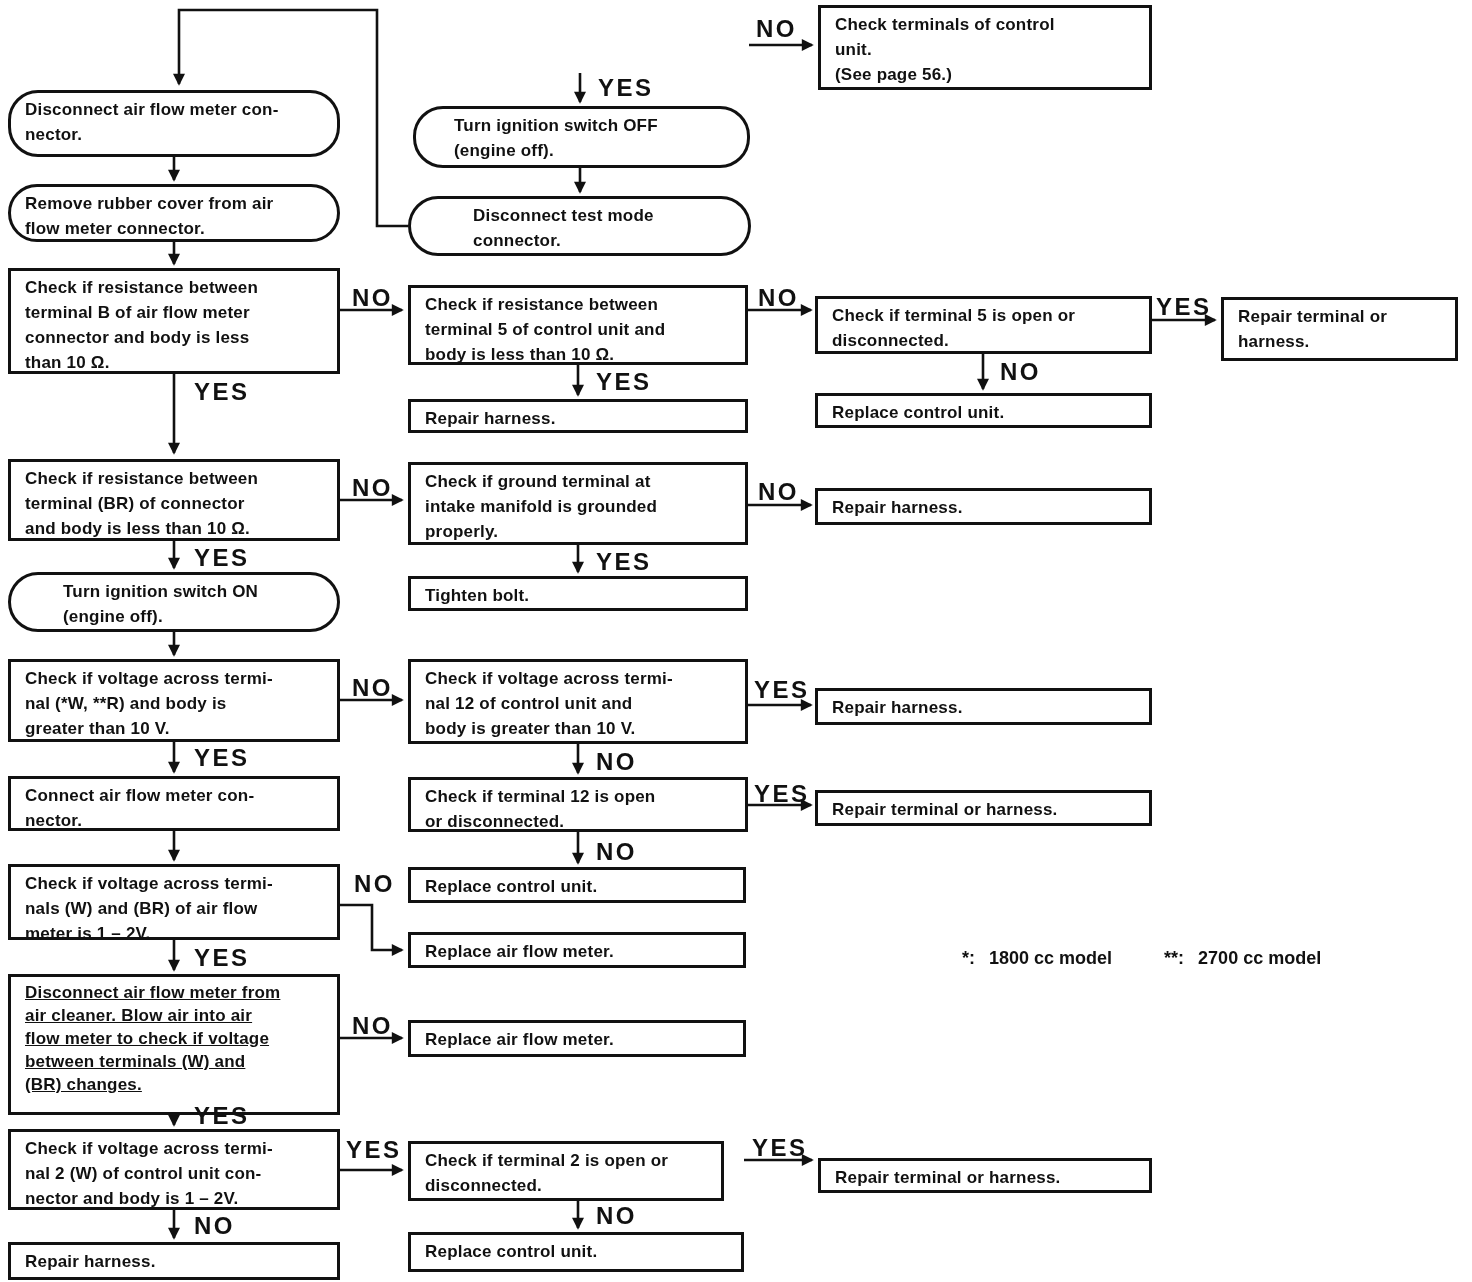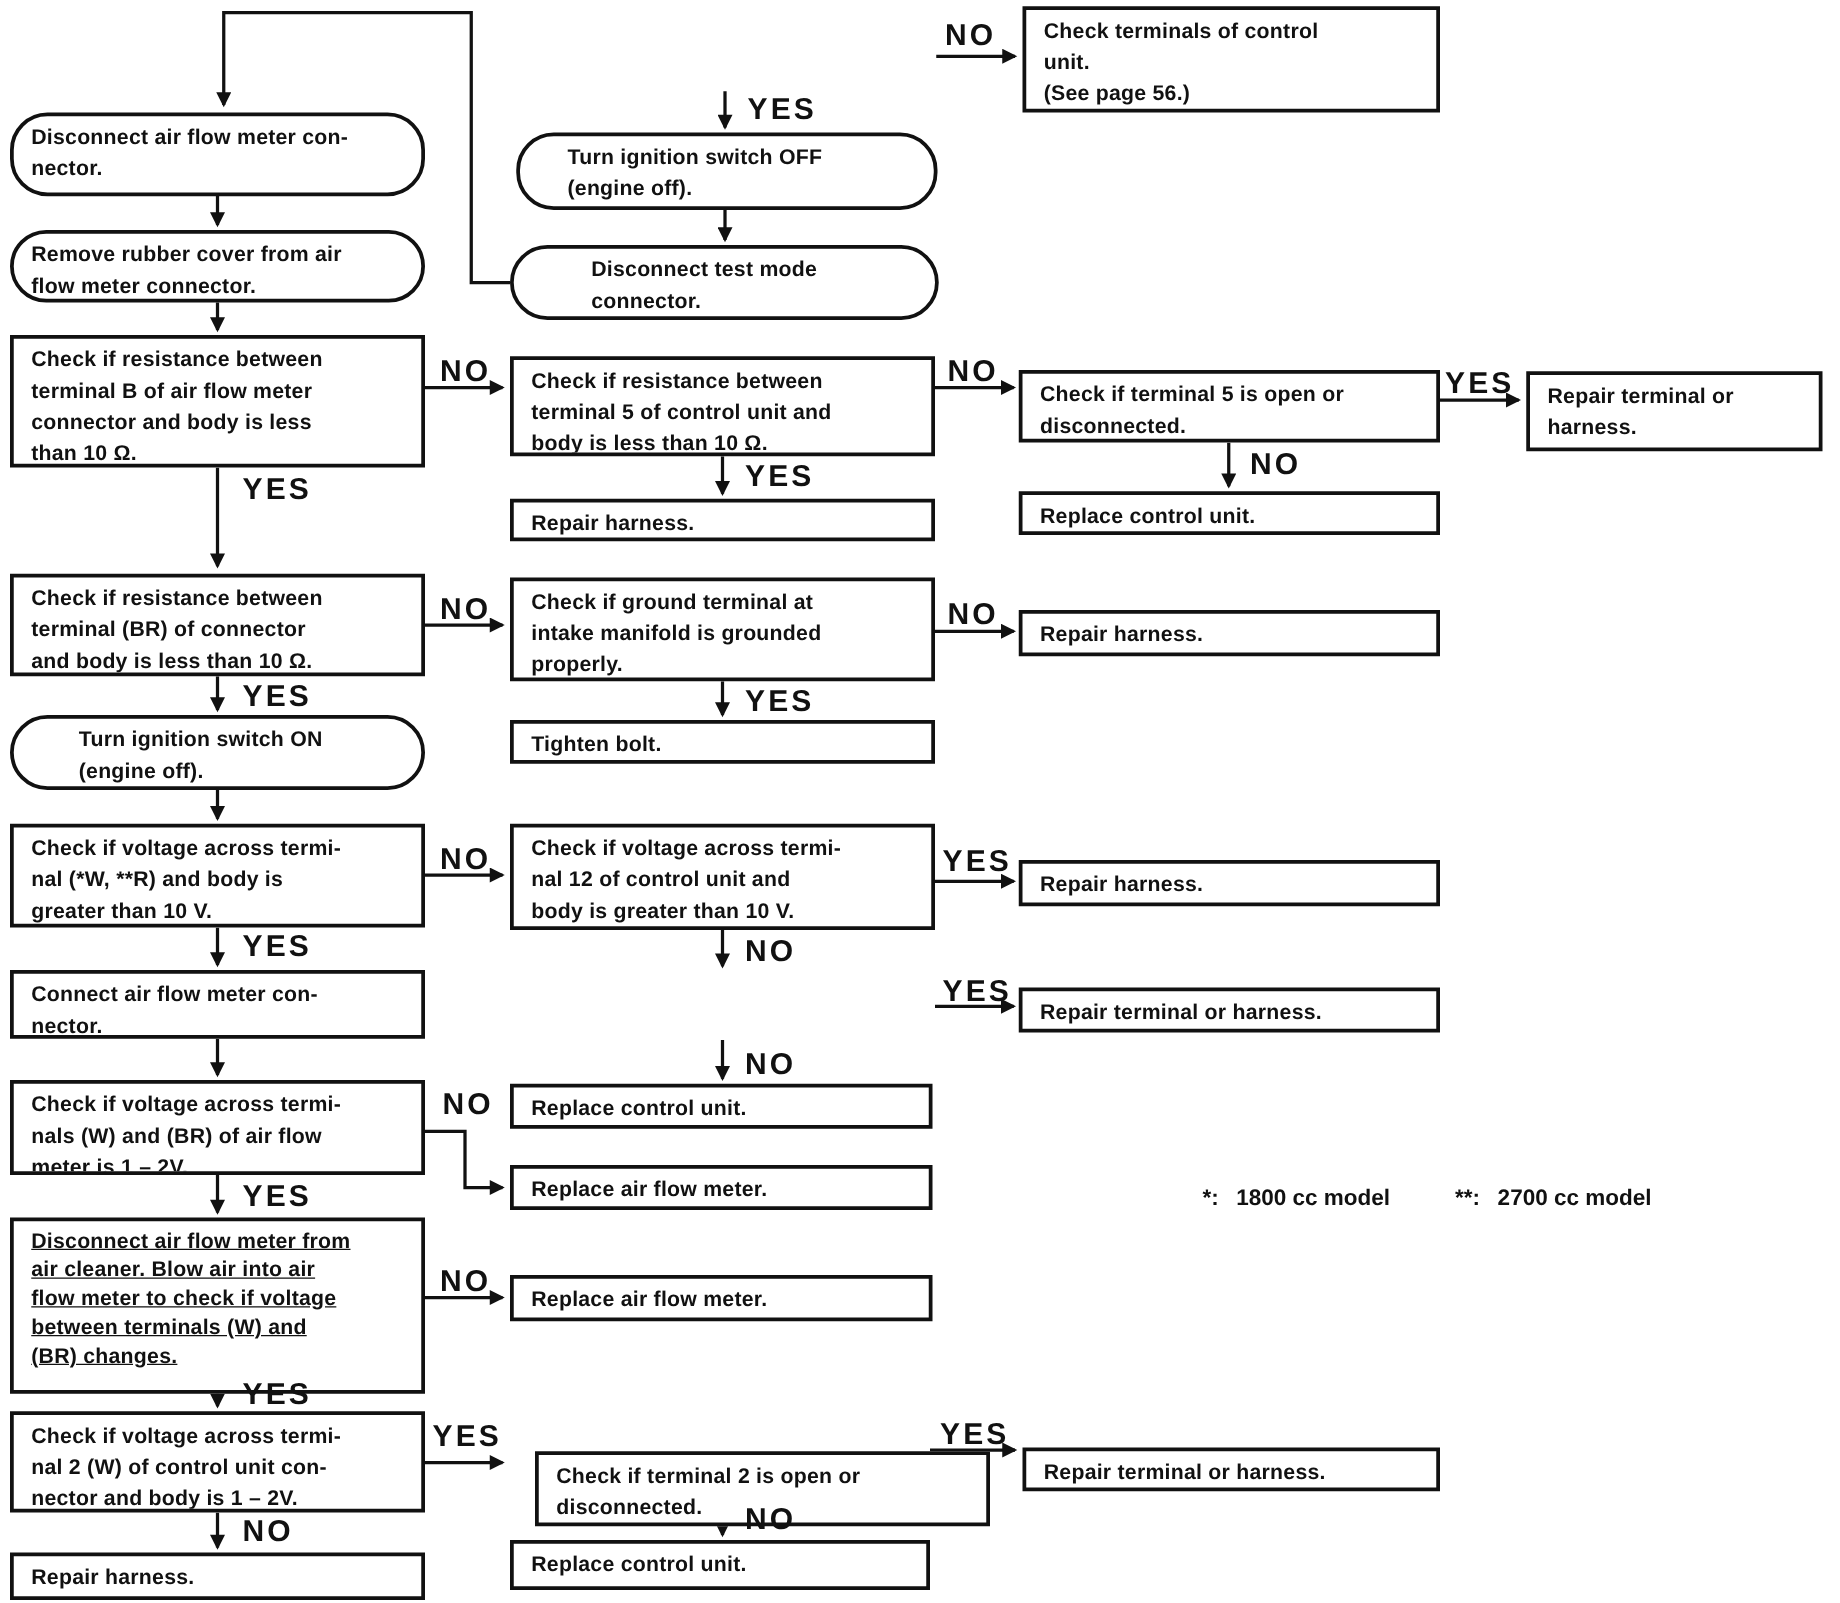--- a/index.html
+++ b/index.html
@@ -127,24 +127,26 @@
 terminal 5 of control unit and
 body is less than 10 Ω.</div>
   <div class="node" style="left:408px;top:399px;width:340px;height:34px;">Repair harness.</div>
   <div class="node" style="left:408px;top:462px;width:340px;height:83px;">Check if ground terminal at
 intake manifold is grounded
 properly.</div>
   <div class="node" style="left:408px;top:576px;width:340px;height:35px;">Tighten bolt.</div>
   <div class="node" style="left:408px;top:659px;width:340px;height:85px;">Check if voltage across termi-
 nal 12 of control unit and
 body is greater than 10 V.</div>
+  <div class="node" style="left:408px;top:777px;width:340px;height:55px;">Check if terminal 12 is open
+or disconnected.</div>
   <div class="node" style="left:408px;top:867px;width:338px;height:36px;">Replace control unit.</div>
   <div class="node" style="left:408px;top:932px;width:338px;height:36px;">Replace air flow meter.</div>
   <div class="node" style="left:408px;top:1020px;width:338px;height:37px;">Replace air flow meter.</div>
-  <div class="node" style="left:428px;top:1141px;width:364px;height:60px;margin-top:20px;">Check if terminal 2 is open or
+  <div class="node" style="left:408px;top:1141px;width:316px;height:60px;">Check if terminal 2 is open or
 disconnected.</div>
   <div class="node" style="left:408px;top:1232px;width:336px;height:40px;">Replace control unit.</div>
 
   <div class="node" style="left:818px;top:5px;width:334px;height:85px;">Check terminals of control
 unit.
 (See page 56.)</div>
   <div class="node" style="left:815px;top:296px;width:337px;height:58px;">Check if terminal 5 is open or
 disconnected.</div>
   <div class="node" style="left:815px;top:393px;width:337px;height:35px;">Replace control unit.</div>
   <div class="node" style="left:815px;top:488px;width:337px;height:37px;">Repair harness.</div>

